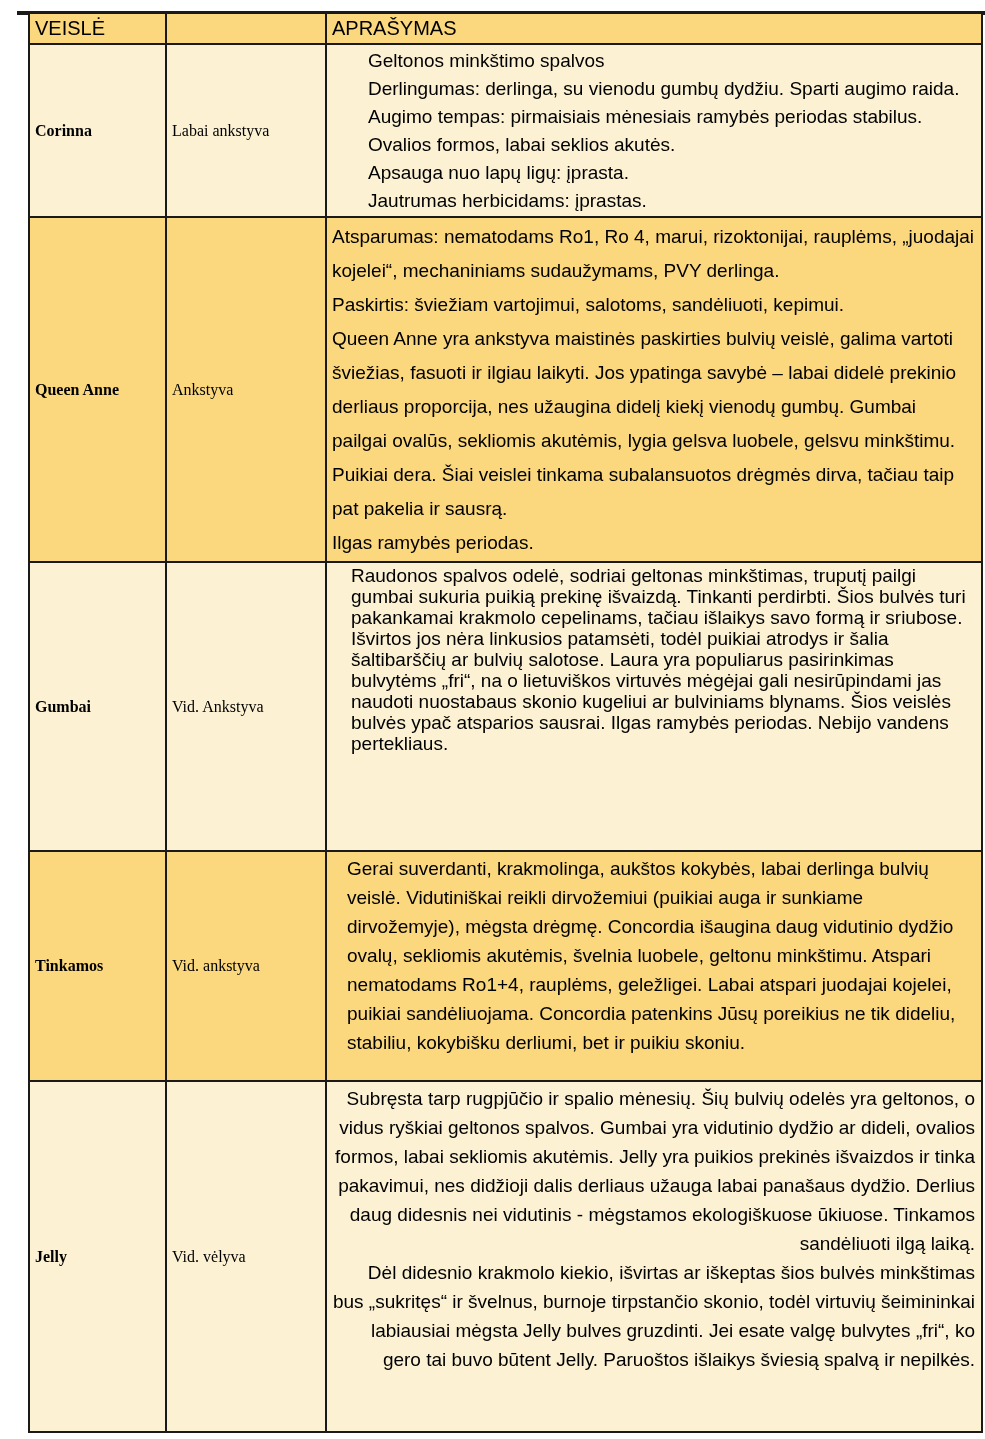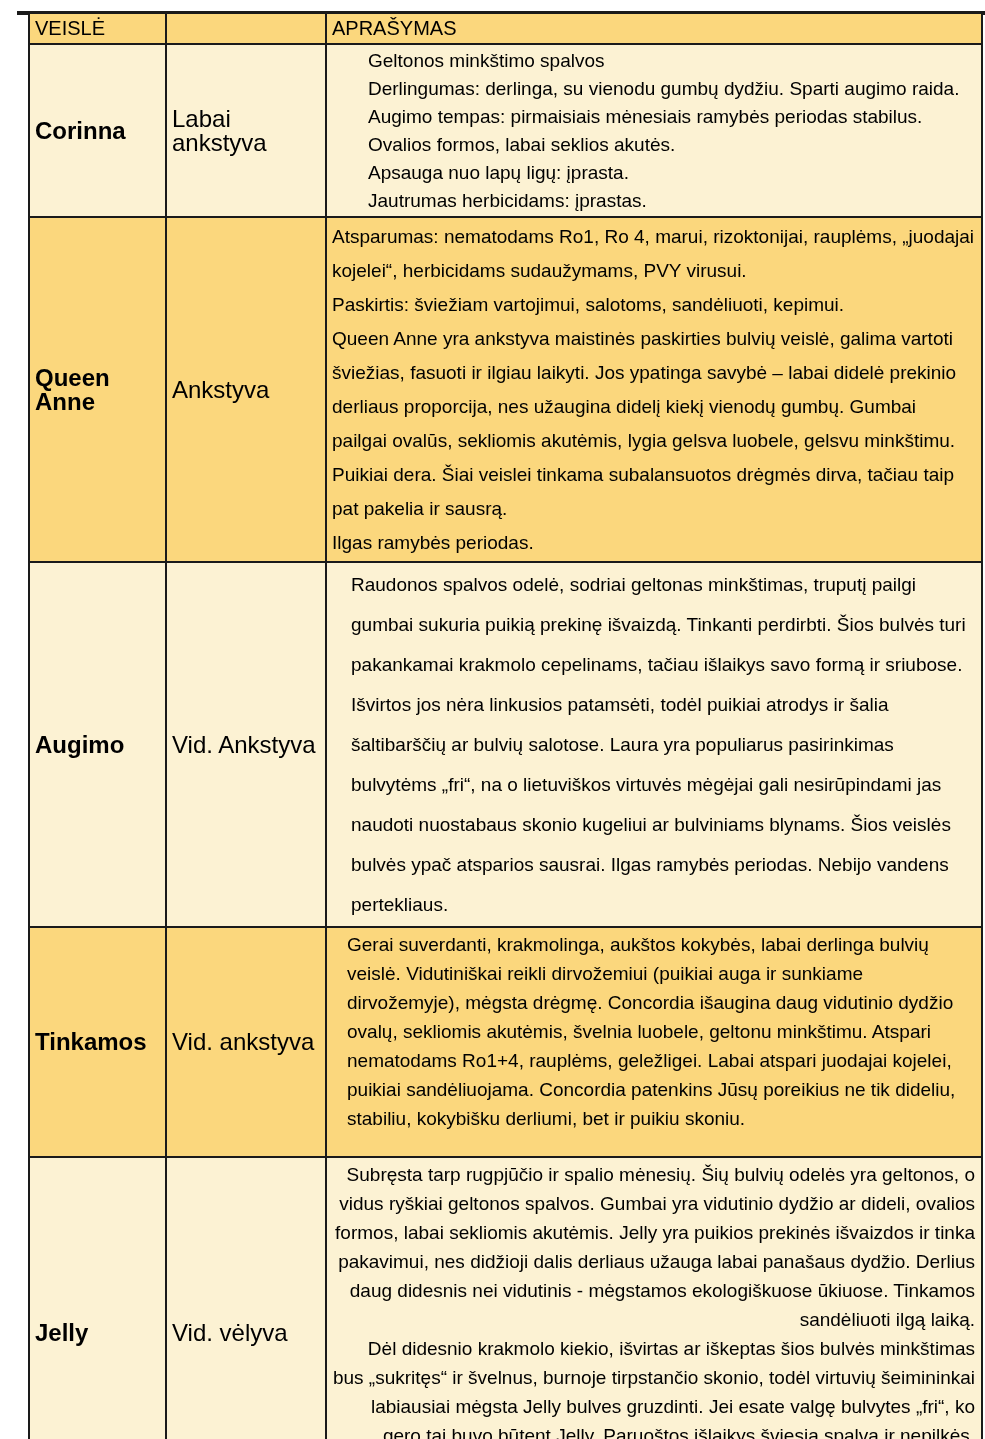--- a/index.html
+++ b/index.html
@@ -47,35 +47,36 @@
     text-align: left;
     font-weight: normal;
     font-size: 20px;
     vertical-align: middle;
   }
   tbody tr:nth-child(odd)  td { background: var(--cream, #FCF2D3); }
   tbody tr:nth-child(even) td { background: var(--gold, #FBD77D); }
 
   td.c1, td.c2 {
     vertical-align: middle;
-    font-size: 24px;
+    font-size: 16px;
     line-height: 24px;
+    font-family: Liberation Serif, serif;
   }
   td.c1 .name { font-weight: bold; }
   td.c3 {
     vertical-align: top;
     font-size: 19px;
     padding-top: 2px;
   }
   .para { margin: 0; }
 
   
   tr.r1 { height: 170px; } tr.r1 td.c3 { line-height: 28px; padding-left: 41px; }
   tr.r2 { height: 340px; } tr.r2 td.c3 { line-height: 34px; }
-  tr.r3 { height: 289px; } tr.r3 td.c3 { line-height: 40px; padding-left: 24px; }
+  tr.r3 { height: 289px; } tr.r3 td.c3 { line-height: 21px; padding-left: 24px; }
   tr.r4 { height: 230px; } tr.r4 td.c3 { line-height: 29px; padding-left: 20px; }
   tr.r5 { height: 351px; } tr.r5 td.c3 { line-height: 29px; text-align: right; }
 </style>
 </head>
 <body style="color: rgb(0, 0, 0);">
 
 <div id="stage">
   <div class="top-rule"></div>
 
   <table class="variety-table">
@@ -108,30 +109,30 @@
     </tr>
 
     <tr class="r2">
       <td class="c1">
         <span class="name">Queen Anne</span>
       </td>
       <td class="c2">
         <span>Ankstyva</span>
       </td>
       <td class="c3">
-            <div class="para">Atsparumas: nematodams Ro1, Ro 4, marui, rizoktonijai, rauplėms, „juodajai kojelei“, herbicidams sudaužymams, PVY virusui.</div>
+            <div class="para">Atsparumas: nematodams Ro1, Ro 4, marui, rizoktonijai, rauplėms, „juodajai kojelei“, mechaniniams sudaužymams, PVY derlinga.</div>
             <div class="para">Paskirtis: šviežiam vartojimui, salotoms, sandėliuoti, kepimui.</div>
             <div class="para">Queen Anne yra ankstyva maistinės paskirties bulvių veislė, galima vartoti šviežias, fasuoti ir ilgiau laikyti. Jos ypatinga savybė – labai didelė prekinio derliaus proporcija, nes užaugina didelį kiekį vienodų gumbų. Gumbai pailgai ovalūs, sekliomis akutėmis, lygia gelsva luobele, gelsvu minkštimu. Puikiai dera. Šiai veislei tinkama subalansuotos drėgmės dirva, tačiau taip pat pakelia ir sausrą.</div>
             <div class="para">Ilgas ramybės periodas.</div>
           </td>
     </tr>
 
     <tr class="r3">
       <td class="c1">
-        <span class="name">Augimo</span>
+        <span class="name">Gumbai</span>
       </td>
       <td class="c2">
         <span>Vid. Ankstyva</span>
       </td>
       <td class="c3">
             <div class="para">Raudonos spalvos odelė, sodriai geltonas minkštimas, truputį pailgi gumbai sukuria puikią prekinę išvaizdą. Tinkanti perdirbti. Šios bulvės turi pakankamai krakmolo cepelinams, tačiau išlaikys savo formą ir sriubose. Išvirtos jos nėra linkusios patamsėti, todėl puikiai atrodys ir šalia šaltibarščių ar bulvių salotose. Laura yra populiarus pasirinkimas bulvytėms „fri“, na o lietuviškos virtuvės mėgėjai gali nesirūpindami jas naudoti nuostabaus skonio kugeliui ar bulviniams blynams. Šios veislės bulvės ypač atsparios sausrai. Ilgas ramybės periodas. Nebijo vandens pertekliaus.</div>
           </td>
     </tr>
 
     <tr class="r4">

